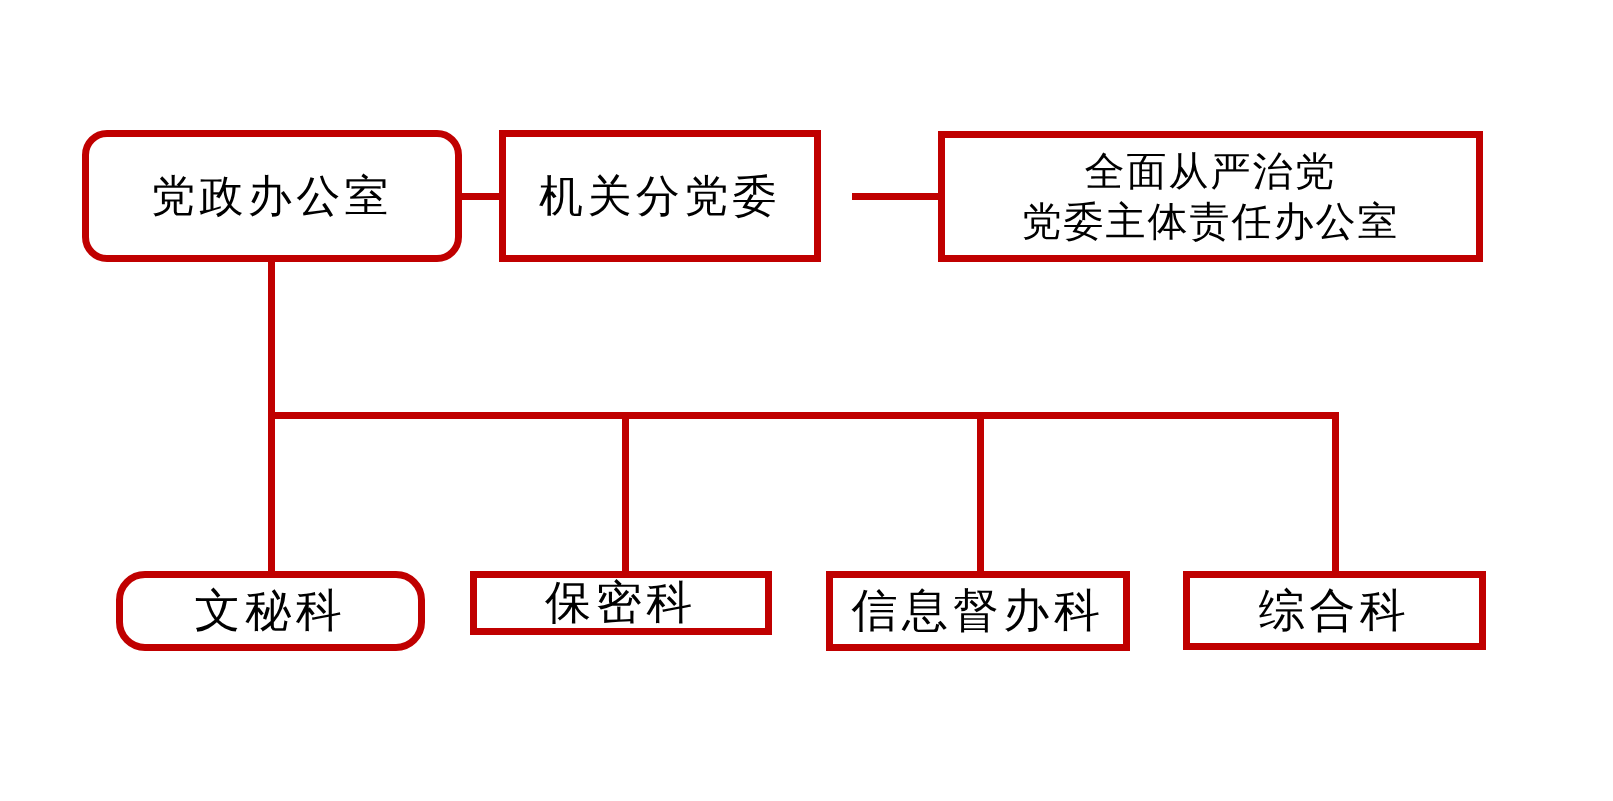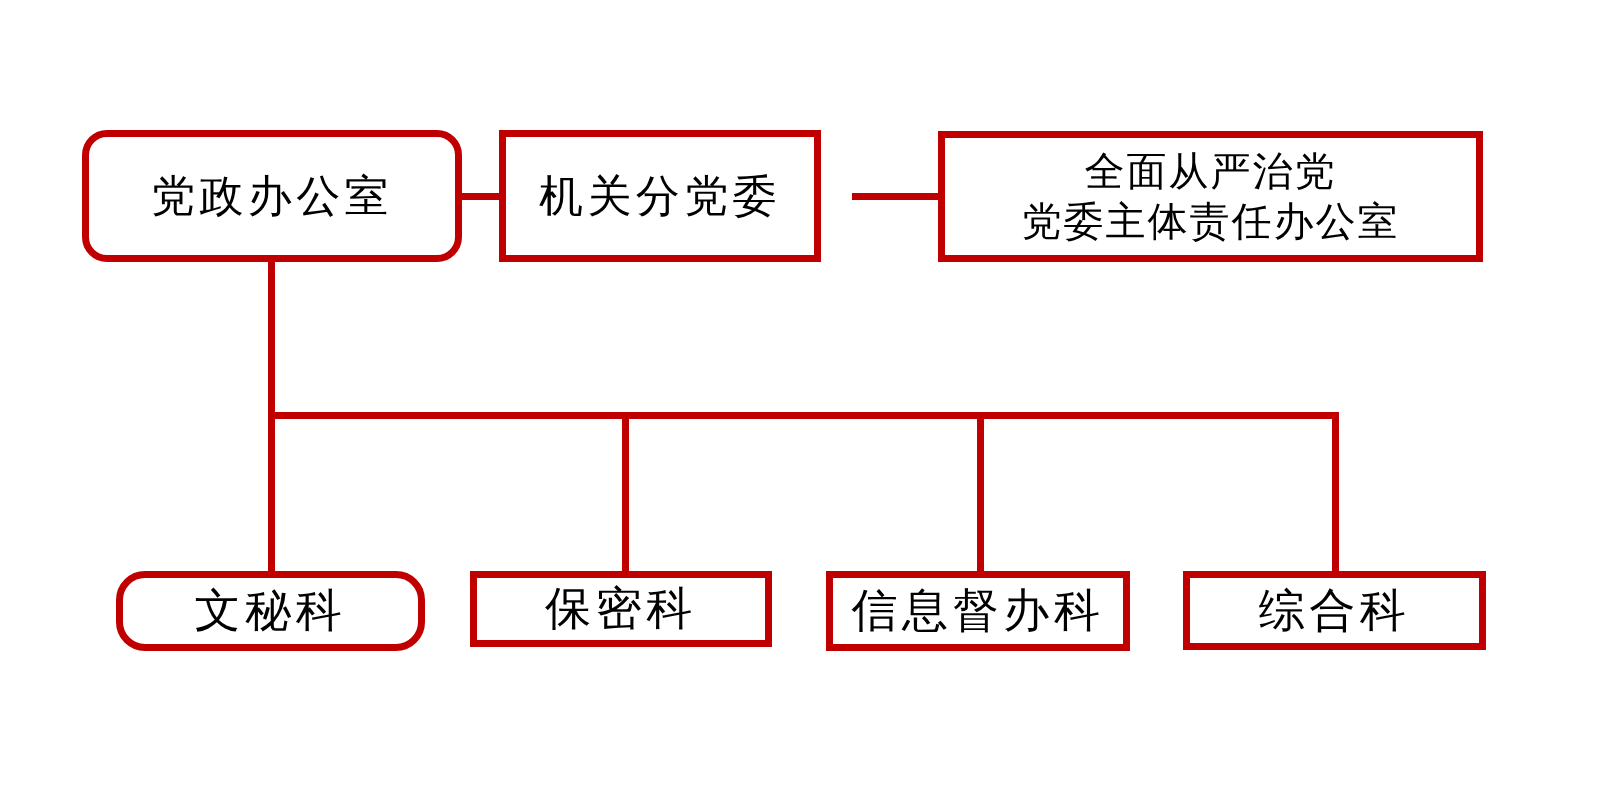--- a/index.html
+++ b/index.html
@@ -40,21 +40,21 @@
     background: #C00000;
   }
 
   
   .box-dangzheng { left: 82px;   top: 130px; width: 380px; height: 132px; border-radius: 25px; }
   .box-jiguan    { left: 499px;  top: 130px; width: 322px; height: 132px; }
   .box-quanmian  { left: 938px;  top: 131px; width: 545px; height: 131px; }
 
   
   .box-wenmi  { left: 116px;  top: 571px; width: 309px; height: 80px; border-radius: 29px; }
-  .box-baomi  { left: 470px;  top: 571px; width: 302px; height: 76px; }
+  .box-baomi  { left: 470px;  top: 571px; width: 302px; height: 64px; }
   .box-xinxi  { left: 826px;  top: 571px; width: 304px; height: 80px; }
   .box-zonghe { left: 1183px; top: 571px; width: 303px; height: 79px; }
 
   
   .conn-h1   { left: 462px;  top: 193px; width: 68px;   height: 7px; }
   .conn-h2   { left: 852px;  top: 193px; width: 86px;   height: 7px; }
   .conn-stem { left: 268px;  top: 262px; width: 7px;    height: 157px; }
   .conn-dist { left: 268px;  top: 412px; width: 1071px; height: 7px; }
   .conn-d1   { left: 268px;  top: 419px; width: 7px;    height: 152px; }
   .conn-d2   { left: 622px;  top: 419px; width: 7px;    height: 152px; }

